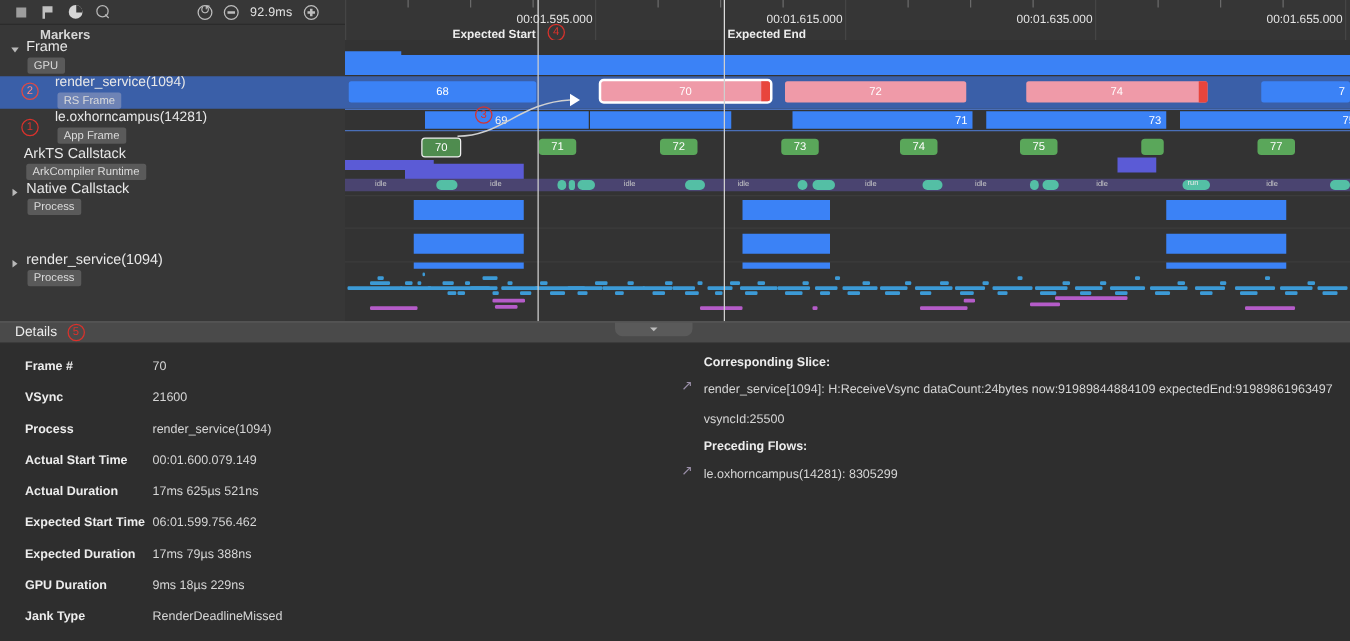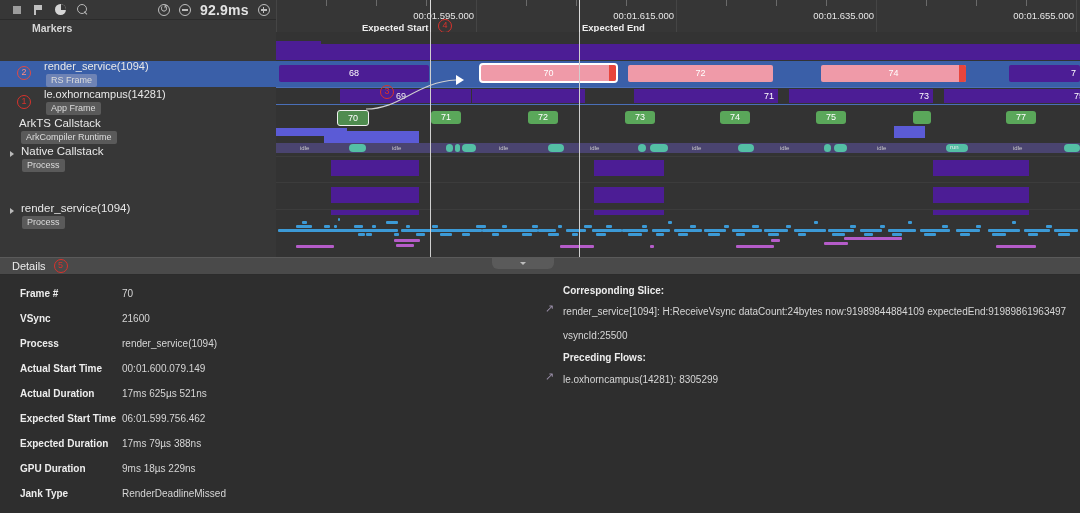--- a/index.html
+++ b/index.html
@@ -28,21 +28,21 @@
   .tb-search { width: 11px; height: 11px; position: relative; }
   .tb-search:before { content:""; position:absolute; left:0; top:0; width:8px; height:8px; border:1.4px solid #b8b8b8; border-radius:50%; }
   .tb-search:after { content:""; position:absolute; left:7px; top:7px; width:4px; height:1.4px; background:#b8b8b8; transform:rotate(45deg); transform-origin:left center; }
 
   #zoomgroup { position: absolute; left: 158px; top: 0; height: 20px; display:flex; align-items:center; gap:9px; }
   .circ-ico { width: 12px; height: 12px; border-radius: 50%; border: 1.3px solid #bdbdbd; position: relative; cursor: pointer; }
   .circ-ico.minus:after { content:""; position:absolute; left:2px; top:4.3px; width:6px; height:1.3px; background:#bdbdbd; }
   .circ-ico.plus:after { content:""; position:absolute; left:2px; top:4.3px; width:6px; height:1.3px; background:#bdbdbd; }
   .circ-ico.plus:before { content:""; position:absolute; left:4.3px; top:2px; width:1.3px; height:6px; background:#bdbdbd; }
   .circ-ico.reload:after { content:"\21BA"; position:absolute; left:1px; top:-2.5px; font-size:10px; color:#bdbdbd; line-height:12px; }
-  #zoomval { font-size: 14px; font-weight: bold; color: #e2e2e2; letter-spacing: .2px; }
+  #zoomval { font-size: 10px; font-weight: normal; color: #e2e2e2; letter-spacing: .2px; }
 
   
   #tracks-head { position: absolute; left: 0; top: 20px; width: 276px; height: 237px; background: #373737; }
   .thead-row { position: absolute; left: 0; width: 276px; color: #e0e0e0; }
   .thead-row.sel { background: #3a5fa8; }
   .trk-title { font-size: 11.5px; color: #e8e8e8; white-space: nowrap; }
   .trk-title.sub { font-size: 11px; }
   .chip {
     display: inline-block; background: #5a5a5a; color: #dcdcdc;
     font-size: 9px; padding: 1px 5px 1.5px; border-radius: 2px; white-space: nowrap;
@@ -70,21 +70,21 @@
   .tick.major { height: 32px; background:#454545; }
   .tlabel { position:absolute; top:10px; font-size:9.5px; color:#e6e6e6; transform: translateX(-100%); white-space:nowrap; }
   .exp-label { position:absolute; top:22px; font-size:9.5px; color:#ededed; font-weight:bold; white-space:nowrap; }
 
   
   #canvas { position:absolute; left:276px; top:32px; width:804px; height:225px; background:#333333; overflow:hidden; }
   .vline { position:absolute; top:0; width:1px; height:225px; background:#cfcfcf; z-index:7; }
   .rowband { position:absolute; left:0; width:804px; }
   .rowband.sel { background:#3a5fa8; }
   .bar { position:absolute; border-radius:2px; }
-  .g { background:#4c1d95; }
+  .g { background:#3b82f6; }
   .pink { background:#ef9aa8; color:#fff; }
   .pinkdark { background:#e8453c; }
   .blue { background:#5b5bd6; }
   .lav { background:#4a4470; }
   .teal { background:#54bfa5; border-radius:4px; }
   .barlabel { font-size:9px; color:#fff; text-align:center; line-height:inherit; white-space:nowrap; overflow:hidden; }
   .framechip {
     position:absolute; background:#5aa75a; color:#fff; font-size:9px;
     border-radius:3px; text-align:center; line-height:13px; height:13px;
   }
@@ -169,20 +169,25 @@
     <div class="badge" style="position:absolute; left:162px; top:19px;">4</div>
 
     <div style="position:absolute; left:154px; top:0; width:1px; height:32px; background:#dcdcdc;"></div>
     <div style="position:absolute; left:303px; top:0; width:1px; height:32px; background:#dcdcdc;"></div>
   </div>
 
   <div id="tracks-head">
 
     <div id="markers-label">Markers</div>
 
+    <div class="thead-row" style="top:13px; height:25px;">
+      <span class="caret open" style="position:absolute; left:9px; top:5px;"></span>
+      <span class="trk-title" style="position:absolute; left:21px; top:-1px;">Frame</span>
+      <span class="chip" style="position:absolute; left:22px; top:13px;">GPU</span>
+    </div>
 
     <div class="thead-row sel" style="top:41px; height:26px;">
       <span class="badge" style="position:absolute; left:17px; top:5px; border-color:#e04a44; color:#ff8a84;">2</span>
       <span class="trk-title sub" style="position:absolute; left:44px; top:-1px;">render_service(1094)</span>
       <span class="chip sel" style="position:absolute; left:46px; top:13px;">RS Frame</span>
     </div>
 
     <div class="thead-row" style="top:70px; height:26px;">
       <span class="badge" style="position:absolute; left:17px; top:5px;">1</span>
       <span class="trk-title sub" style="position:absolute; left:44px; top:-2px;">le.oxhorncampus(14281)</span>

